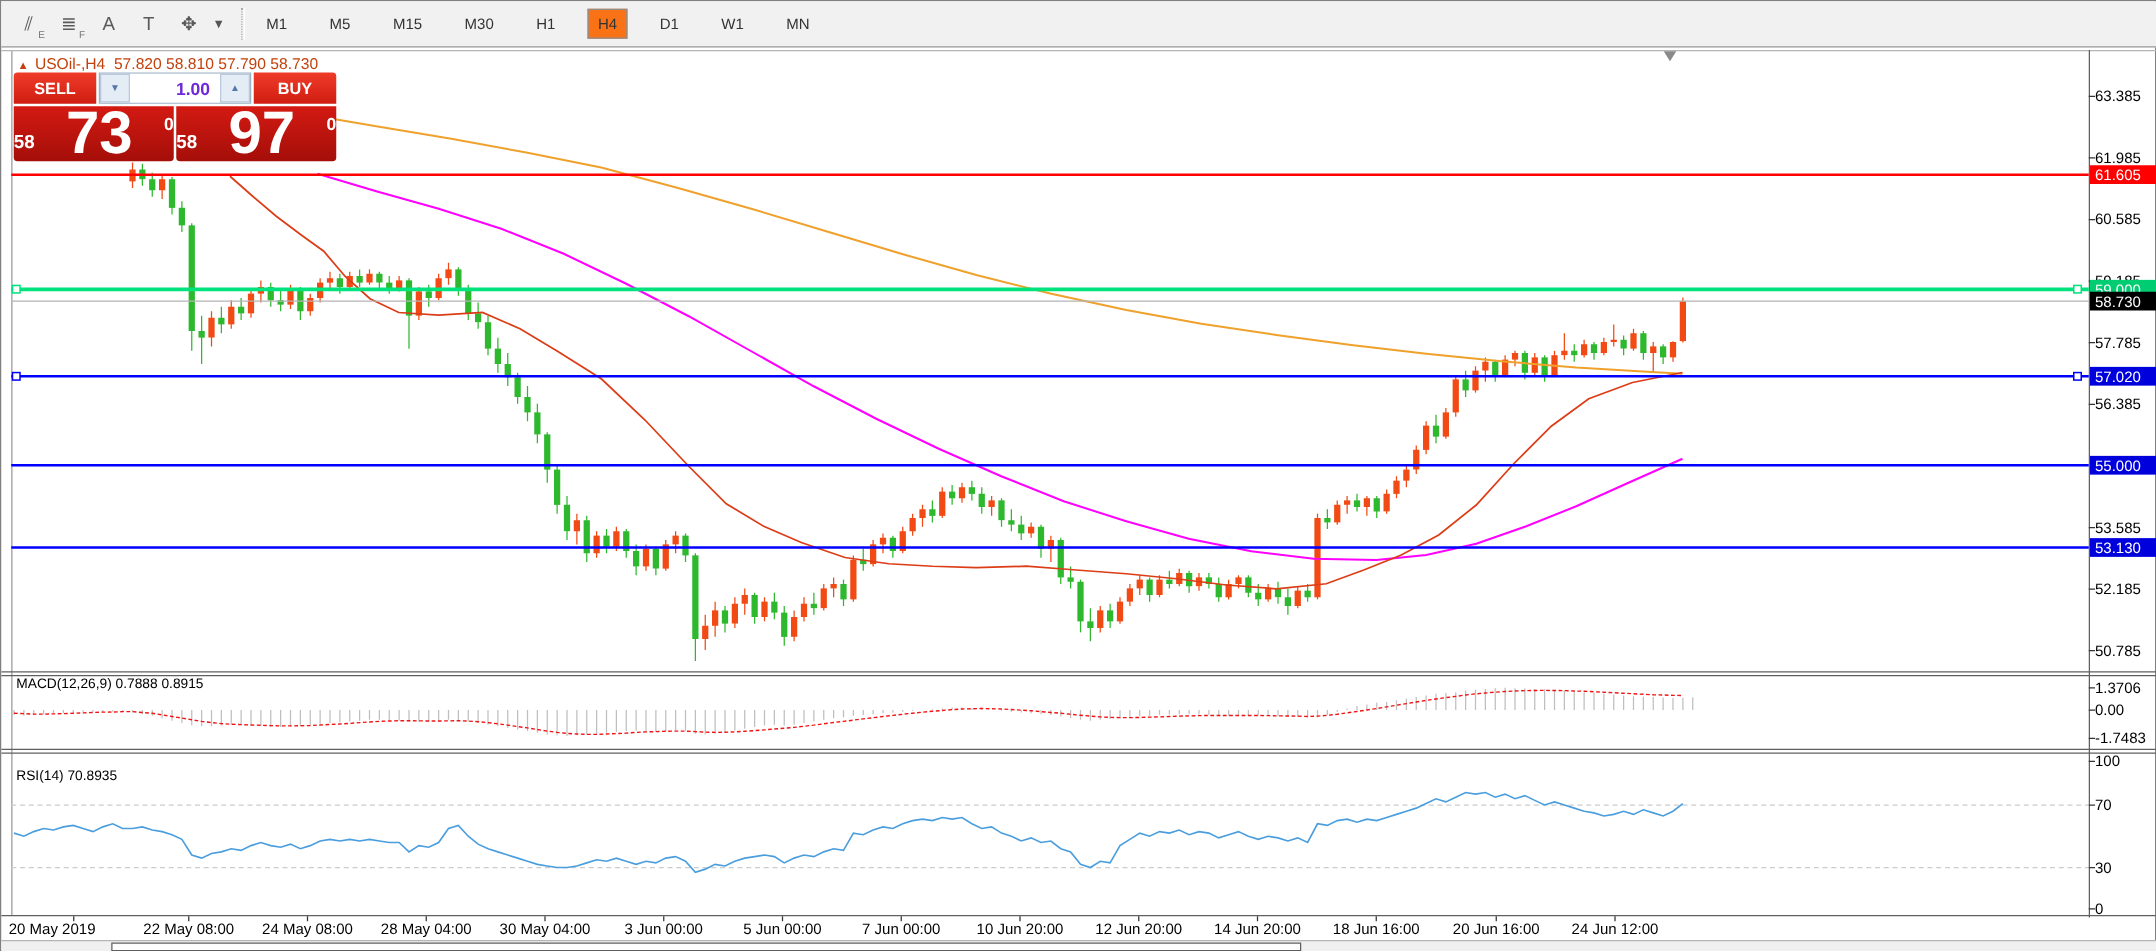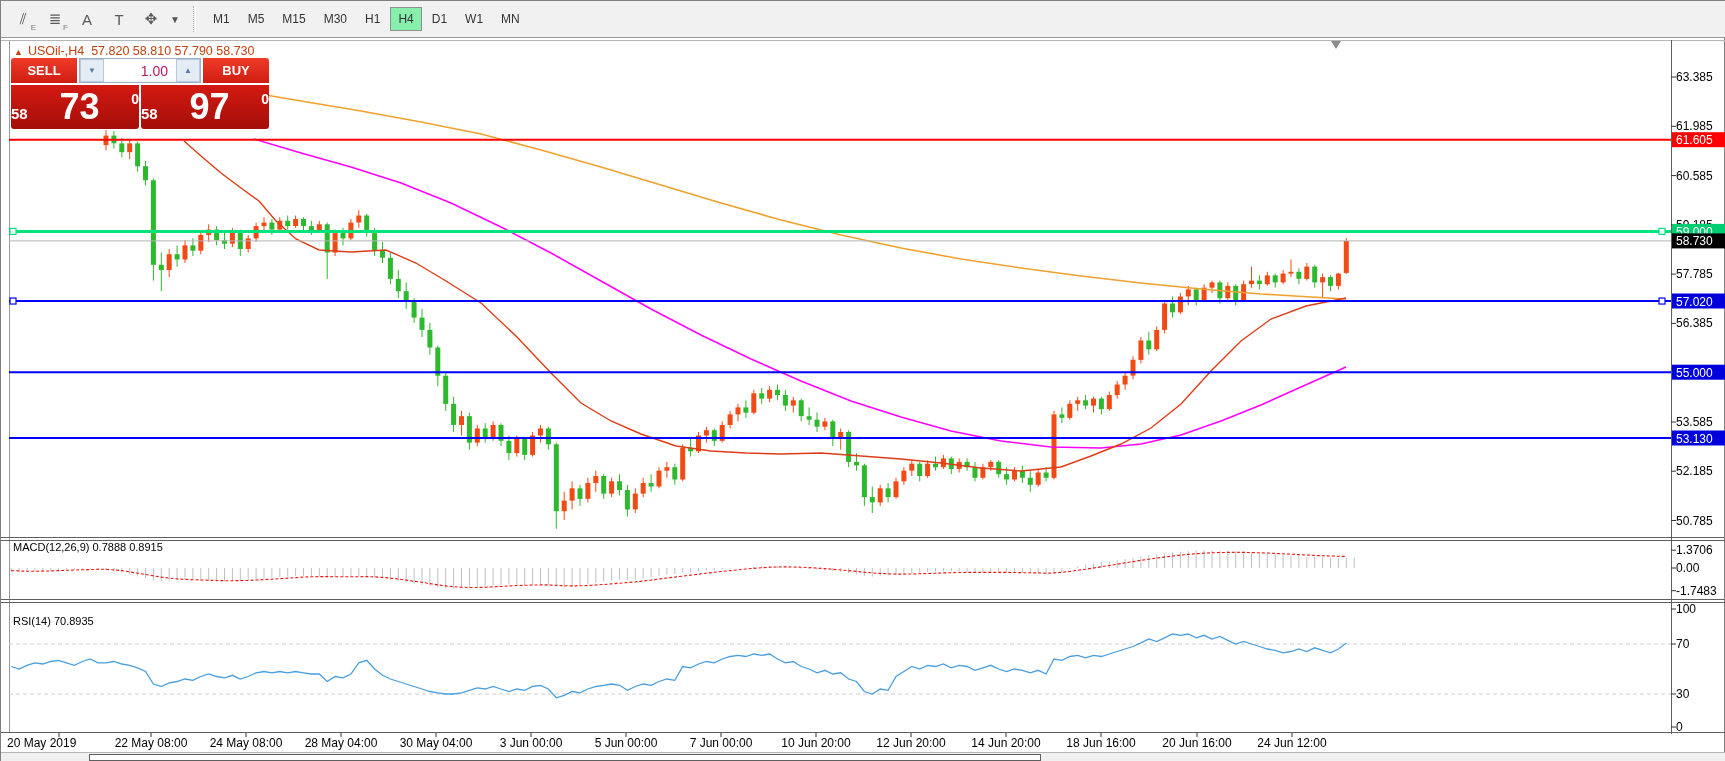--- a/index.html
+++ b/index.html
@@ -7,42 +7,42 @@
   #app{position:relative;width:1725px;height:761px;border:1px solid #808080;box-sizing:border-box;background:#fff;}
   
   #toolbar{position:absolute;left:0;top:0;width:1725px;height:37px;background:#f1f1f1;
     border-bottom:1px solid #9a9a9a;display:flex;align-items:center;box-sizing:border-box;}
   .tool-btn{position:relative;width:30px;height:28px;margin:0 1px;display:flex;align-items:center;
     justify-content:center;color:#5a5a5a;font-size:15px;cursor:default;}
   .tool-btn .sub{position:absolute;right:2px;bottom:1px;font-size:8px;color:#777;}
   .tool-btn.caret{width:14px;font-size:10px;color:#555;}
   .tb-sep{width:1px;height:26px;margin:0 8px 0 10px;border-left:1px dotted #aaa;border-right:1px solid #fff;}
   .tf-btn{padding:4px 7px;margin:0 1px;font-size:12px;color:#333;border:1px solid transparent;cursor:default;}
-  .tf-btn.active{background:#86efac;border:1px solid #8f8f8f;}
+  .tf-btn.active{background:#f97316;border:1px solid #8f8f8f;}
   
   .panel-label{position:absolute;font-size:11px;color:#000;z-index:4;}
   #chart-title{position:absolute;left:13px;top:43px;font-size:12.5px;color:#c2410c;z-index:6;}
   #chart-title .tri{font-size:9px;margin-right:5px;}
   
   #trade{position:absolute;left:10px;top:57px;width:258px;z-index:7;}
   #trade .row1{display:flex;height:25px;}
   .btn-red{background:linear-gradient(#ef3b28,#cf1d12);color:#fff;font-weight:bold;font-size:13px;
     display:flex;align-items:center;justify-content:center;cursor:pointer;}
   #sell-btn{flex:0 0 66px;border-radius:3px 0 0 0;}
   #buy-btn{flex:0 0 66px;border-radius:0 3px 0 0;}
   #vol-box{flex:1;display:flex;background:#fff;border:1px solid #9db1c7;box-sizing:border-box;margin:0 2px;}
   .vol-arrow{flex:0 0 22px;background:#e4ecf6;color:#5577aa;font-size:8px;display:flex;align-items:center;
     justify-content:center;cursor:pointer;border:1px solid #b9c8da;}
   #vol-input{flex:1;border:none;outline:none;font-size:14px;text-align:right;padding-right:8px;width:60px;
-    font-family:"Liberation Sans",sans-serif;color:#be185d;}
+    font-family:"Liberation Sans",sans-serif;color:#6d28d9;font-weight:bold;}
   #trade .row2{display:flex;gap:2px;margin-top:2px;height:44px;}
   .price-cell{flex:1;background:linear-gradient(#d31a12,#a50e09);color:#fff;display:flex;align-items:center;
     justify-content:space-between;border-radius:0 0 3px 3px;cursor:pointer;}
   .price-cell .small{font-size:15px;font-weight:bold;margin-top:12px;}
-  .price-cell .big{font-size:36px;font-weight:bold;line-height:36px;margin:0 1px;}
+  .price-cell .big{font-size:48px;font-weight:bold;line-height:36px;margin:0 1px;}
   .price-cell .sup{font-size:14px;font-weight:bold;margin-bottom:16px;}
   
   #scroll-strip{position:absolute;left:0;top:751px;width:1725px;height:10px;background:#f0f0f0;
     border-top:1px solid #b5b5b5;box-sizing:border-box;}
   #scroll-thumb{position:absolute;left:88px;top:1px;width:952px;height:7px;background:#fdfdfd;
     border:1px solid #5f5f5f;box-sizing:border-box;}
   svg text{font-family:"Liberation Sans",sans-serif;}
 </style>
 </head>
 <body>
@@ -66,21 +66,21 @@
           <span>T</span>
         </div>
         <div class="tool-btn">
           <span>✥</span>
         </div>
         <div class="tool-btn caret">
           <span>▼</span>
         </div>
       </div>
     <div class="tb-sep"></div>
-    <div id="tf-group" style="display:flex;">
+    <div id="tf-group" style="display:flex;gap:16px;">
         <div class="tf-btn">M1</div>
         <div class="tf-btn">M5</div>
         <div class="tf-btn">M15</div>
         <div class="tf-btn">M30</div>
         <div class="tf-btn">H1</div>
         <div class="tf-btn active">H4</div>
         <div class="tf-btn">D1</div>
         <div class="tf-btn">W1</div>
         <div class="tf-btn">MN</div>
       </div>

